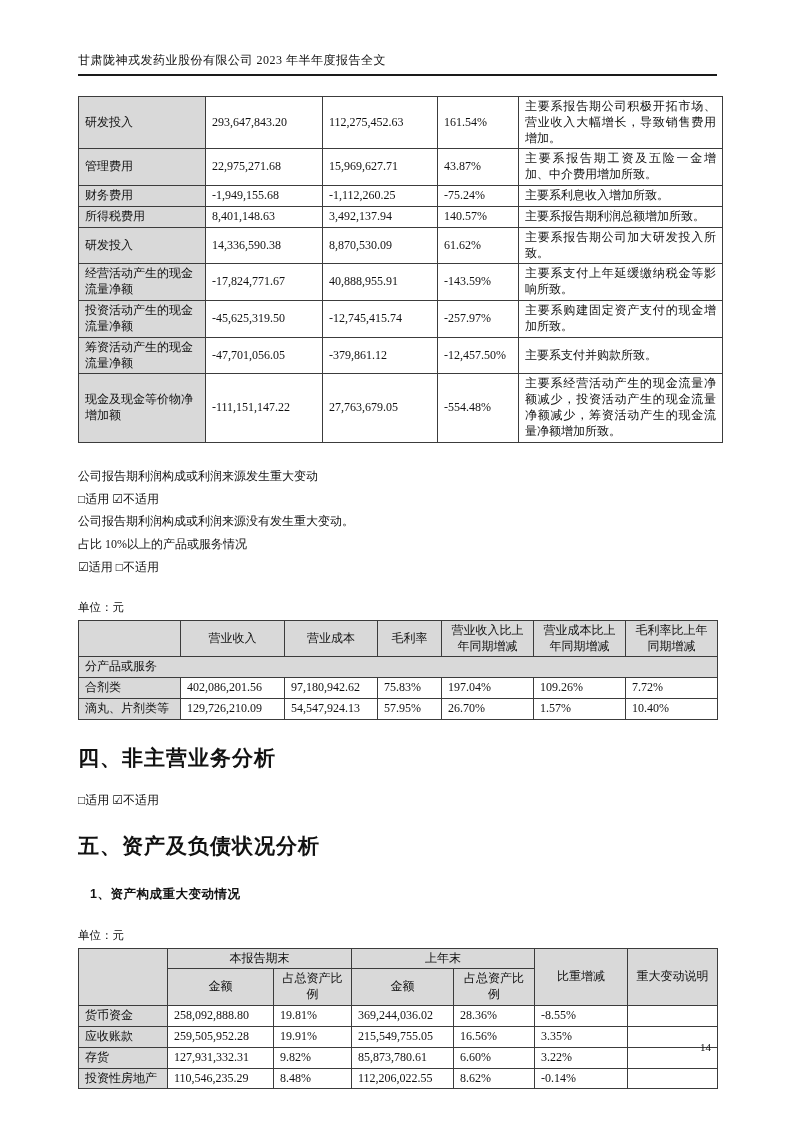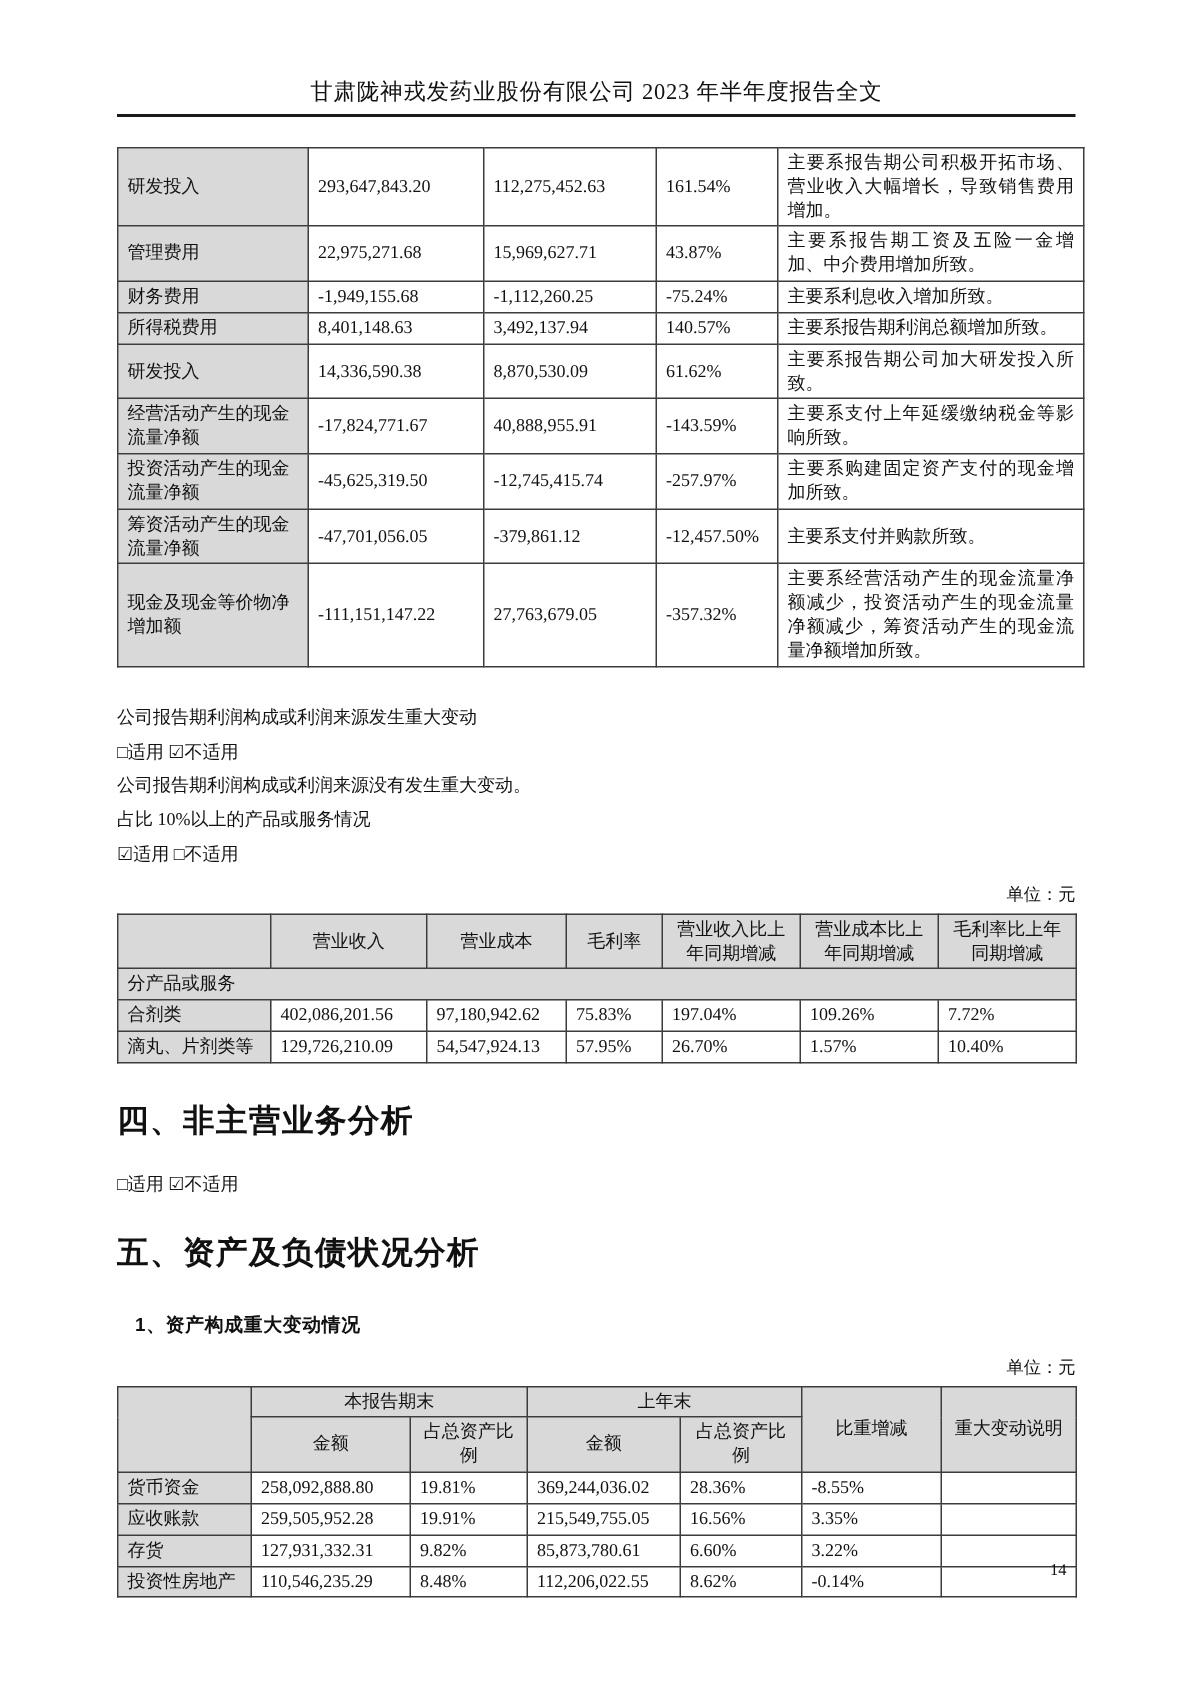--- a/index.html
+++ b/index.html
@@ -8,22 +8,22 @@
     position: relative;
     width: 793px;
     height: 1122px;
     background: #fff;
     font-family: "Liberation Serif", "DejaVu Serif", serif;
     color: #111;
     padding: 52px 76px 0 78px;
     overflow: hidden;
   }
   .doc-header {
-    text-align: center;
-    font-size: 15px;
+    text-align: left;
+    font-size: 12px;
     letter-spacing: 0.5px;
     padding-bottom: 5px;
     border-bottom: 2px solid #1a1a1a;
   }
   table {
     border-collapse: collapse;
     table-layout: fixed;
     font-size: 12px;
   }
   td, th {
@@ -40,23 +40,23 @@
   .ctr  { text-align: center; }
   .reason { text-align: justify; text-justify: inter-ideograph; margin-left: 17px; }
   .expense-table { width: 644px; margin-top: 20px; }
   .body-text {
     font-size: 12px;
     line-height: 1.15;
     margin: 0 0 9px 0;
   }
   .first-para { margin-top: 27px; }
   .unit-line {
-    text-align: right;
+    text-align: left;
     font-size: 11.5px;
-    margin: 12px 0 5px 0;
+    margin: 25px 0 5px 0;
   }
   .product-table, .asset-table { width: 639px; padding-left: 22px; }
   .product-table thead td, .asset-table thead td { text-align: center; background:#d9d9d9; }
   h2.sec {
     font-family: "Liberation Sans", "DejaVu Sans", sans-serif;
     font-size: 21px;
     font-weight: bold;
     margin: 24px 0 0 0;
     letter-spacing: 1px;
   }
@@ -144,21 +144,21 @@
           <td class="lbl">筹资活动产生的现金流量净额</td>
           <td class="num">-47,701,056.05</td>
           <td class="num">-379,861.12</td>
           <td class="num">-12,457.50%</td>
           <td class="reason">主要系支付并购款所致。</td>
         </tr>
         <tr>
           <td class="lbl">现金及现金等价物净增加额</td>
           <td class="num">-111,151,147.22</td>
           <td class="num">27,763,679.05</td>
-          <td class="num">-357.32%</td>
+          <td class="num">-554.48%</td>
           <td class="reason">主要系经营活动产生的现金流量净额减少，投资活动产生的现金流量净额减少，筹资活动产生的现金流量净额增加所致。</td>
         </tr>
       </tbody>
   </table>
 
   <p class="body-text first-para">公司报告期利润构成或利润来源发生重大变动</p>
   <p class="body-text">□适用 ☑不适用</p>
   <p class="body-text">公司报告期利润构成或利润来源没有发生重大变动。</p>
   <p class="body-text">占比 10%以上的产品或服务情况</p>
   <p class="body-text">☑适用 □不适用</p>

